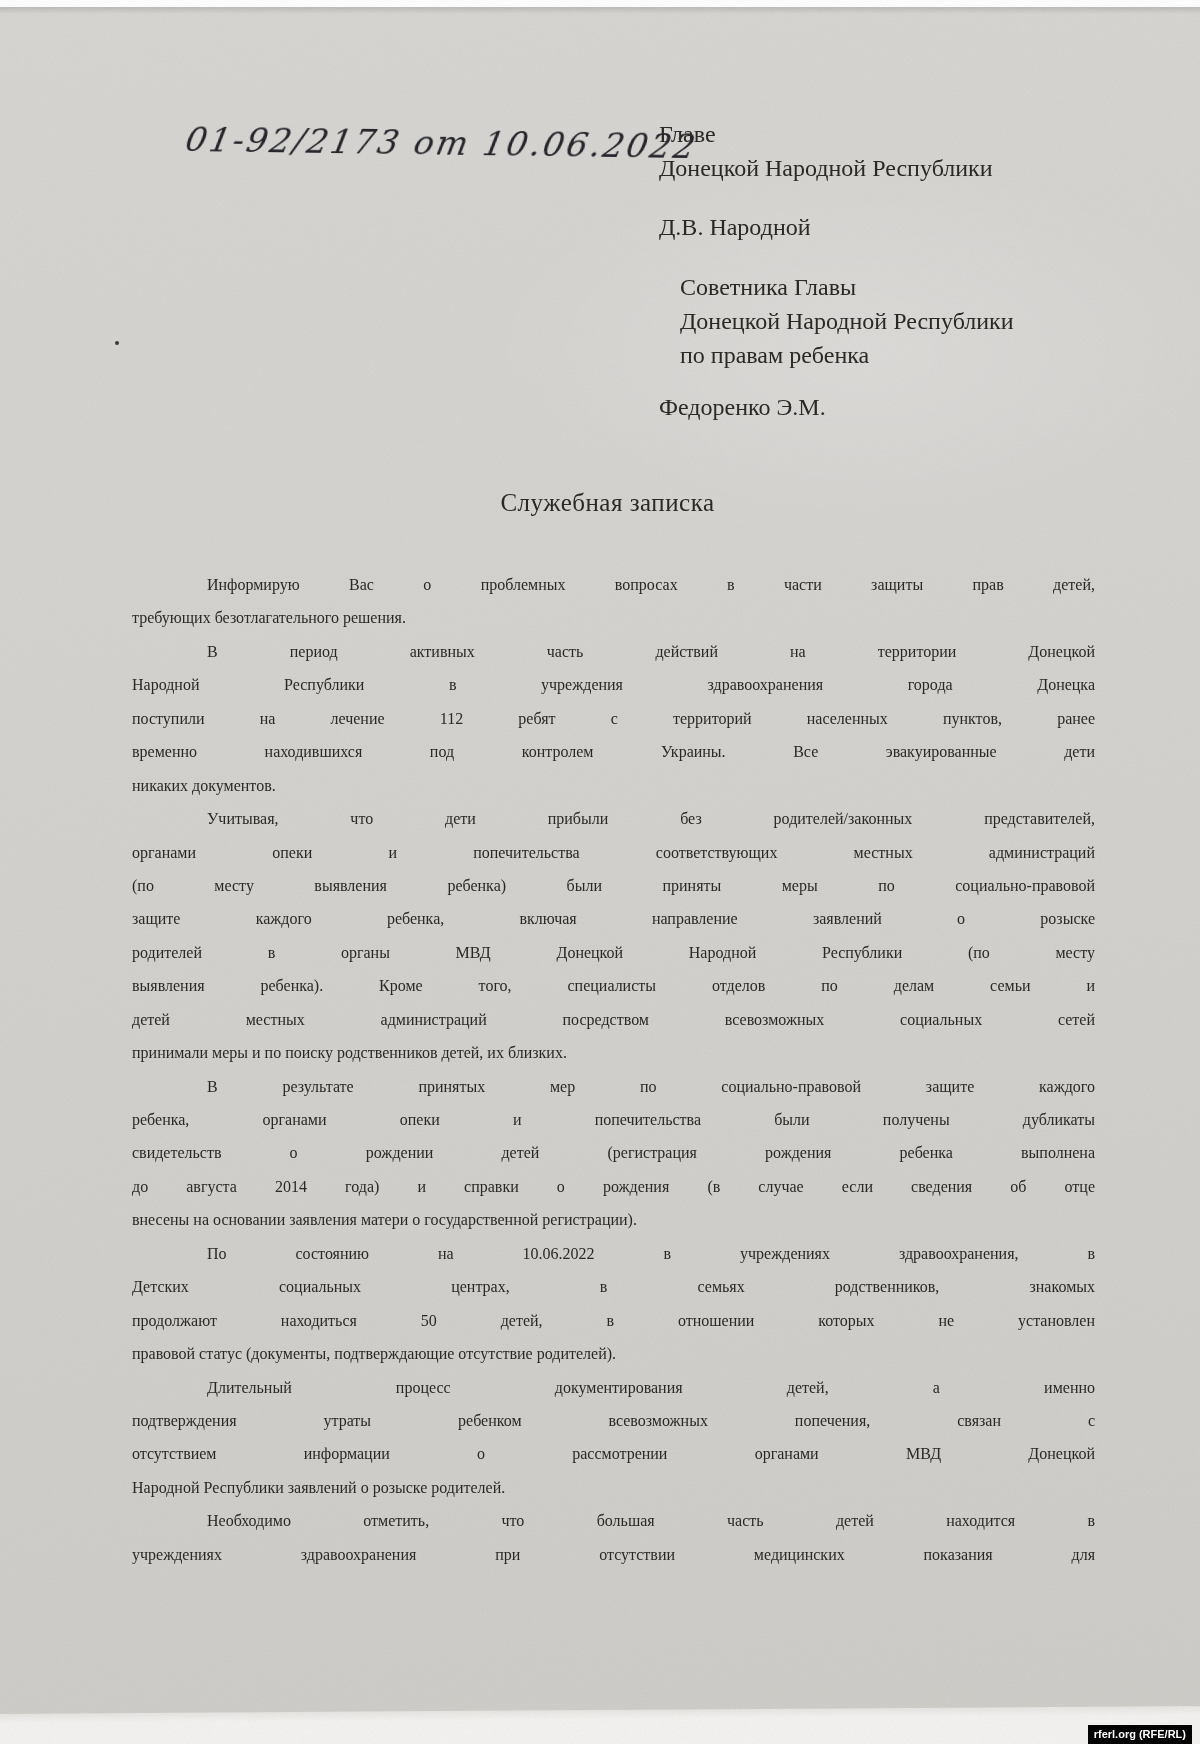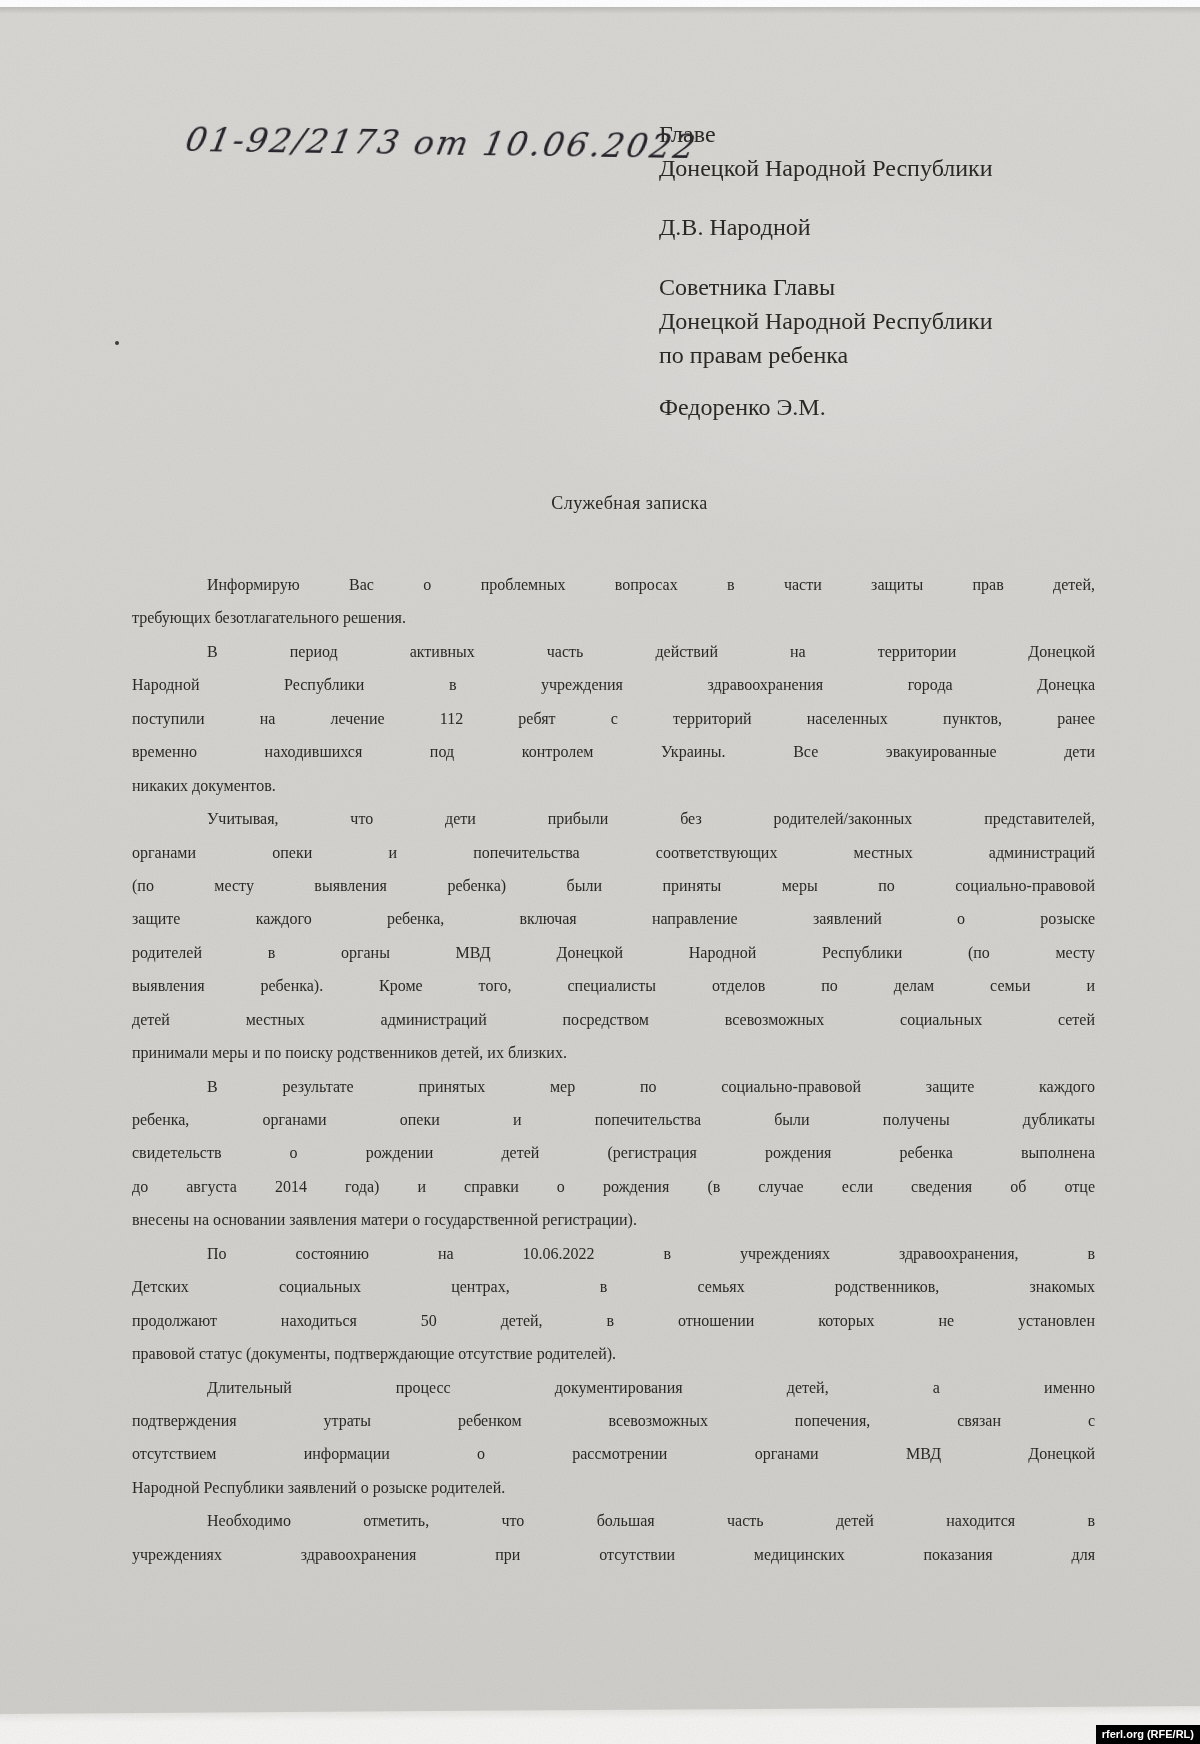--- a/index.html
+++ b/index.html
@@ -54,29 +54,29 @@
   
   .addressee {
     position: absolute;
     left: 659px;
     top: 117px;
     font-size: 24px;
     line-height: 34px;
     filter: blur(0.25px);
   }
   .addr-name-1 { margin-top: 25px; }
-  .addr-group-2 { margin-top: 26px; }
+  .addr-group-2 { margin-top: 26px; margin-left: 21px; }
   .addr-name-2 { margin-top: 18px; }
   .title {
     position: absolute;
-    left: 148px;
+    left: 126px;
     width: 963px;
     top: 486px;
     line-height: 34px;
-    font-size: 18px;
+    font-size: 25px;
     letter-spacing: 0.5px;
     text-align: center;
     filter: blur(0.25px);
   }
   .memo-body {
     position: absolute;
     left: 132px;
     width: 963px;
     top: 568px;
     font-size: 16px;
@@ -93,21 +93,21 @@
   .memo-body .line.indent { padding-left: 75px; }
   .speck {
     position: absolute;
     left: 115px; top: 341px;
     width: 4px; height: 4px;
     background: #3c3c3a;
     border-radius: 50%;
   }
   .watermark {
     position: absolute;
-    right: 0; bottom: 0;
+    right: 8px; bottom: 0;
     background: #000000;
     color: #ffffff;
     font-family: "Liberation Sans", "DejaVu Sans", sans-serif;
     font-weight: bold;
     font-size: 11px;
     line-height: 13px;
     padding: 3px 6px 3px 6px;
   }
   .grain {
     position: absolute;

